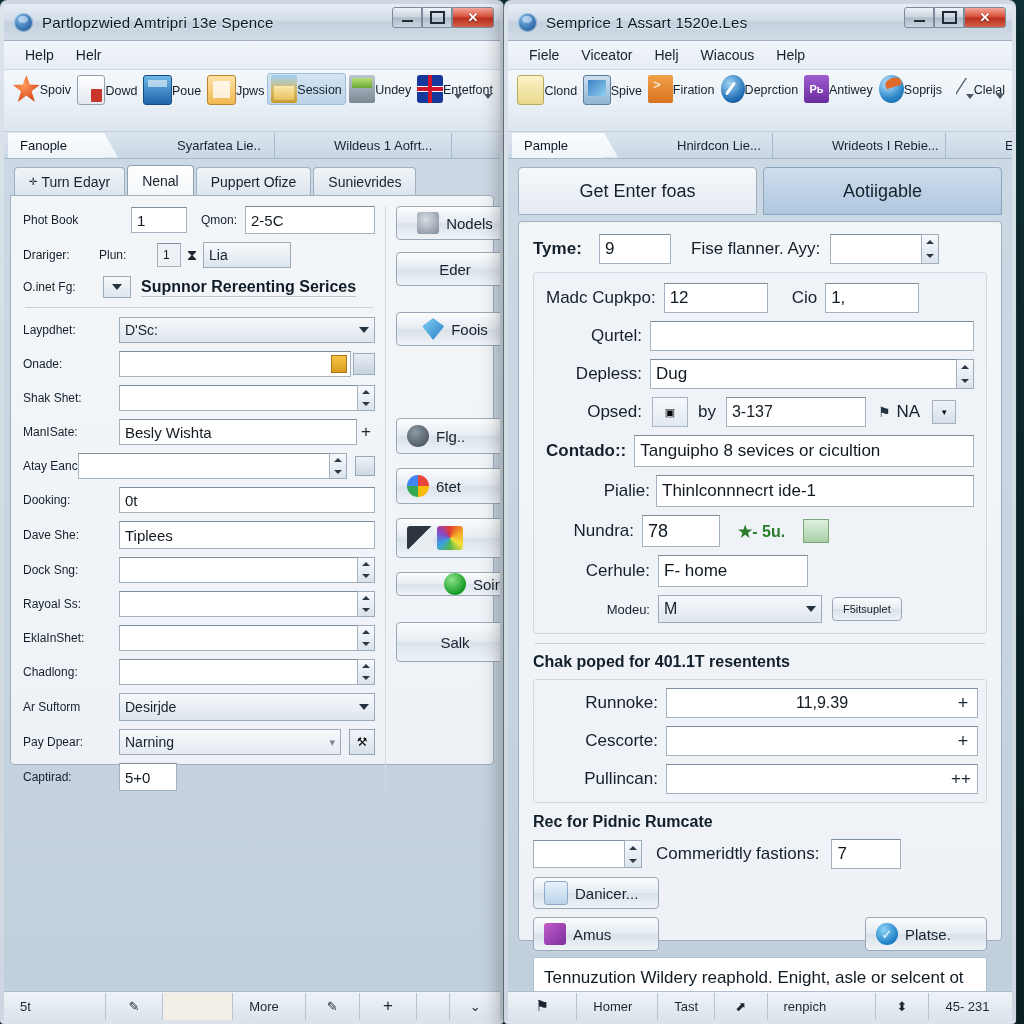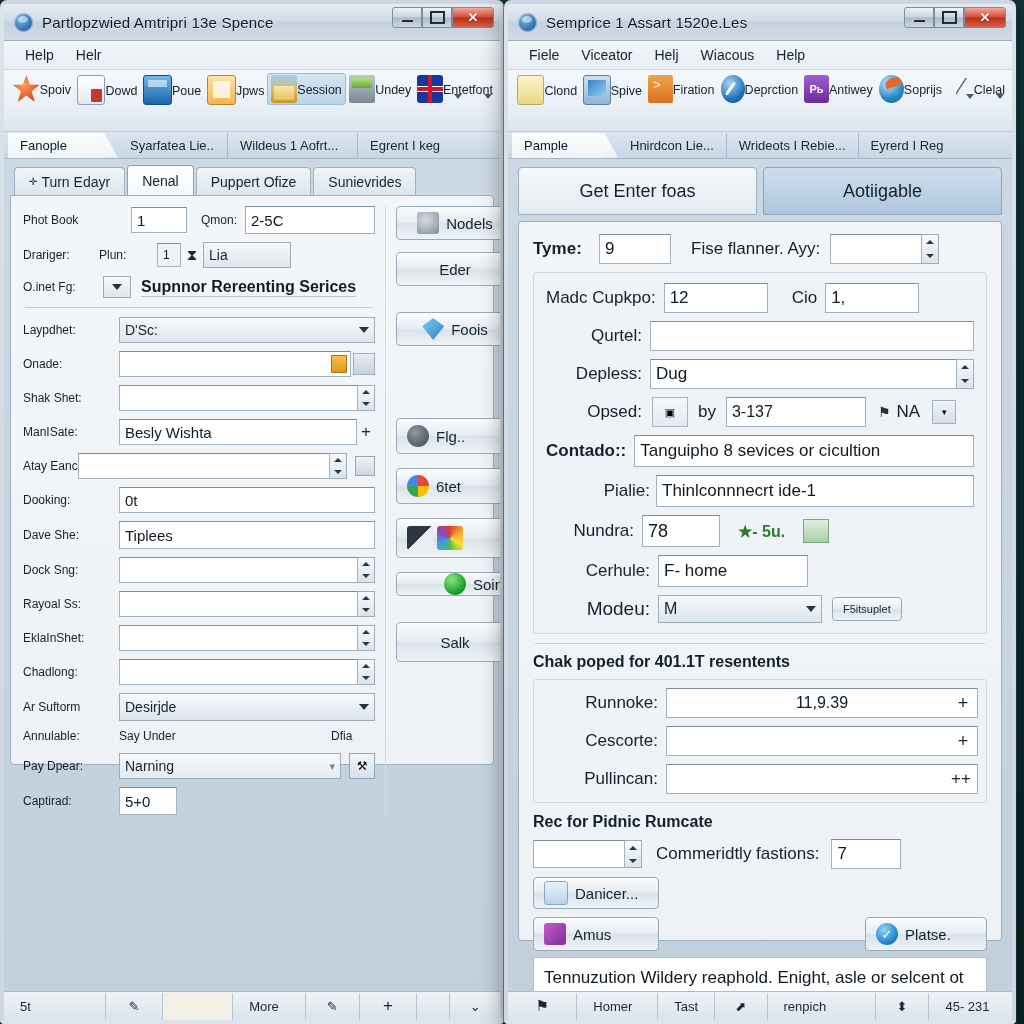--- a/index.html
+++ b/index.html
@@ -118,21 +118,21 @@
   .ic-purple{background:linear-gradient(180deg,#a05fd0 0%,#6a2b9e 100%);border-radius:3px;color:#fff;font-size:11px;display:flex;align-items:center;justify-content:center;font-weight:bold;}
   .ic-globe{border-radius:50%;background:radial-gradient(circle at 35% 30%,#bfe6ff,#2a86c8 60%,#145f96);}
   .ic-globe:after{content:"";position:absolute;left:6px;top:3px;width:16px;height:9px;background:#e06a2a;border-radius:50% 50% 0 0;transform:rotate(-18deg);}
   .ic-cursor{background:transparent;}
   .ic-cursor:after{content:"";position:absolute;left:7px;top:2px;width:0;height:0;border-left:11px solid #f4f7fa;border-bottom:17px solid transparent;filter:drop-shadow(1px 1px 0 #55646f);}
 
   
   .tabrow{
     flex:0 0 26px;height:26px;display:flex;align-items:center;
     background:linear-gradient(180deg,#dbe5ef 0%,#c9d6e4 100%);
-    border-bottom:1px solid #a8b8c8;padding-left:4px;
+    border-bottom:1px solid #a8b8c8;padding-left:4px;gap:47px;
   }
   .rtab{
     height:25px;box-sizing:border-box;display:flex;align-items:center;
     padding:0 12px;font-size:13px;color:#18242f;white-space:nowrap;
     border-right:1px solid #aabace;filter:blur(.2px);
   }
   .rtab.active{
     background:linear-gradient(180deg,#fbfdfe 0%,#eef4f9 100%);
     border-right:none;position:relative;color:#0d1720;
   }
@@ -411,25 +411,20 @@
               </div>
 
               <div class="row">
                 <div class="lbl" style="width:96px">Ar Suftorm</div>
                 <div class="combo" style="flex:1 1 auto;height:28px">
                   <span>Desirjde</span>
                   <i class="caret"></i>
                 </div>
               </div>
 
-              <div class="row" style="margin-bottom:10px">
-                <div class="lbl" style="width:96px">Annulable:</div>
-                <div class="lbl" style="flex:1 1 auto">Say Under</div>
-                <div class="lbl" style="width:44px">Dfia</div>
-              </div>
 
               <div class="row">
                 <div class="lbl" style="width:96px">Pay Dpear:</div>
                 <div class="combo" style="flex:1 1 auto;background:linear-gradient(180deg,#f7fafc,#e4eaf1)">
                   <span>Narning</span>
                   <span style="font-size:11px;color:#7b8793">▾</span>
                 </div>
                 <div style="width:24px;height:24px;margin-left:8px;background:linear-gradient(180deg,#f1f5f9,#d7e0e9);border:1px solid #97a6b4;display:flex;align-items:center;justify-content:center;font-size:12px">⚒</div>
               </div>
 
@@ -630,21 +625,21 @@
             <div style="margin-left:18px;font-size:16px;color:#2a7d2a;font-weight:bold">★- 5u.</div>
             <div style="width:24px;height:22px;margin-left:18px;background:linear-gradient(180deg,#dff0df,#a8cfa8);border:1px solid #7ba77b"></div>
           </div>
 
           <div class="row">
             <div class="lbl" style="width:104px;text-align:right;font-size:17px;justify-content:flex-end;display:flex">Cerhule:</div>
             <div class="fld" style="width:150px;height:32px;margin-left:8px;font-size:17px">F- home</div>
           </div>
 
           <div class="row" style="margin-bottom:4px">
-            <div class="lbl" style="width:104px;text-align:right;font-size:19px;justify-content:flex-end;display:flex">Modeu:</div>
+            <div class="lbl" style="width:104px;text-align:right;font-size:13px;justify-content:flex-end;display:flex">Modeu:</div>
             <div class="combo" style="width:164px;height:28px;margin-left:8px;font-size:16px">
               <span>M</span>
               <i class="caret"></i>
             </div>
             <div class="btn" style="height:24px;margin-left:10px;font-size:11px">F5itsuplet</div>
           </div>
         </div>
 
         <div class="hr"></div>
 

